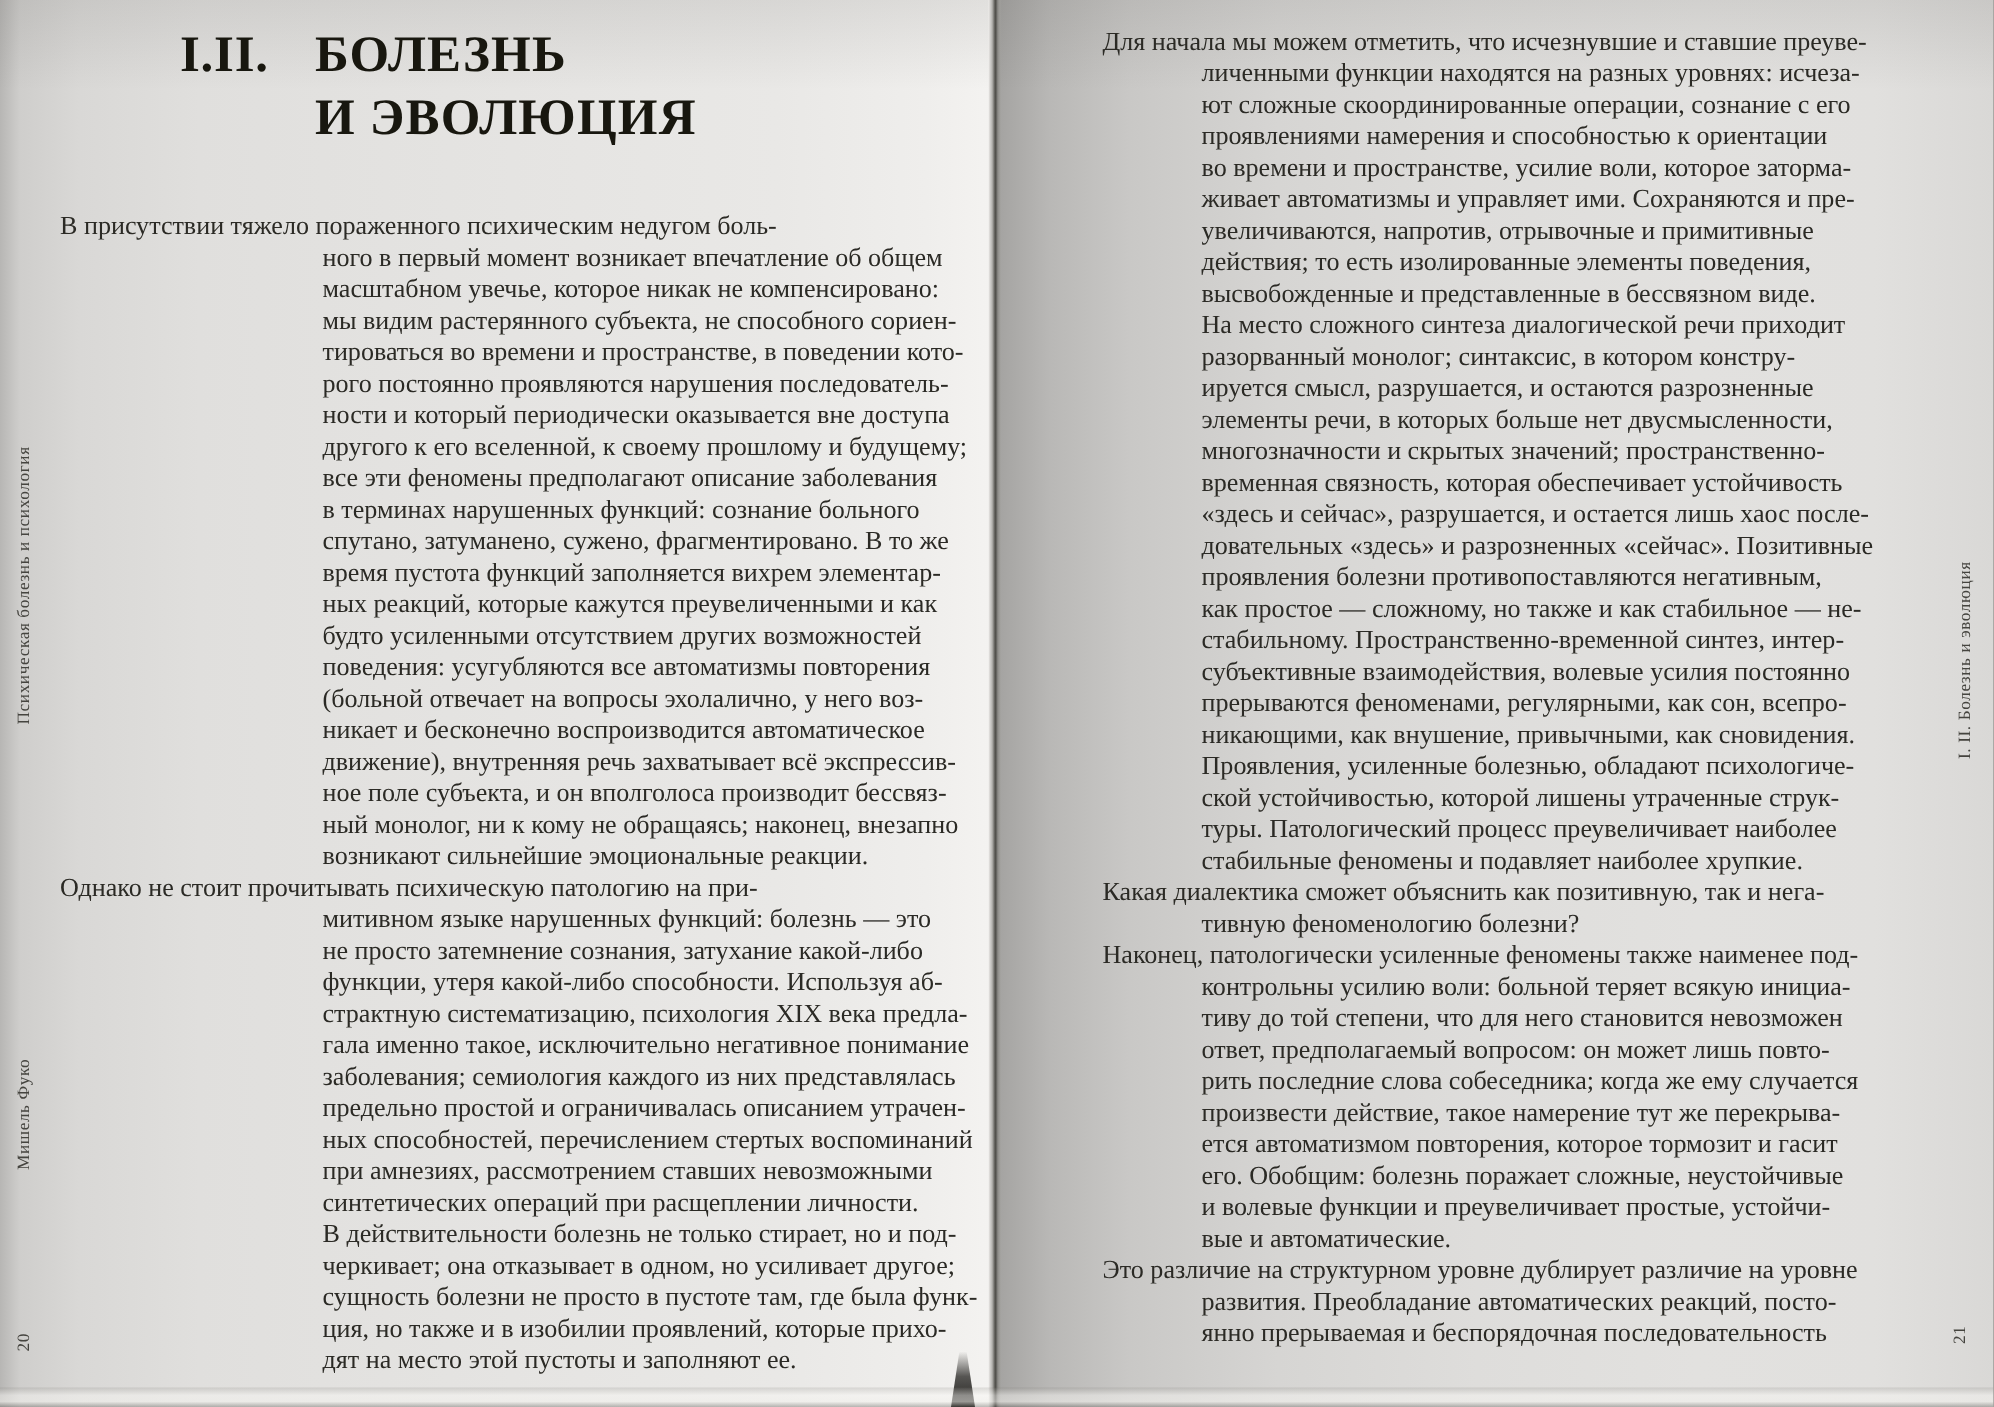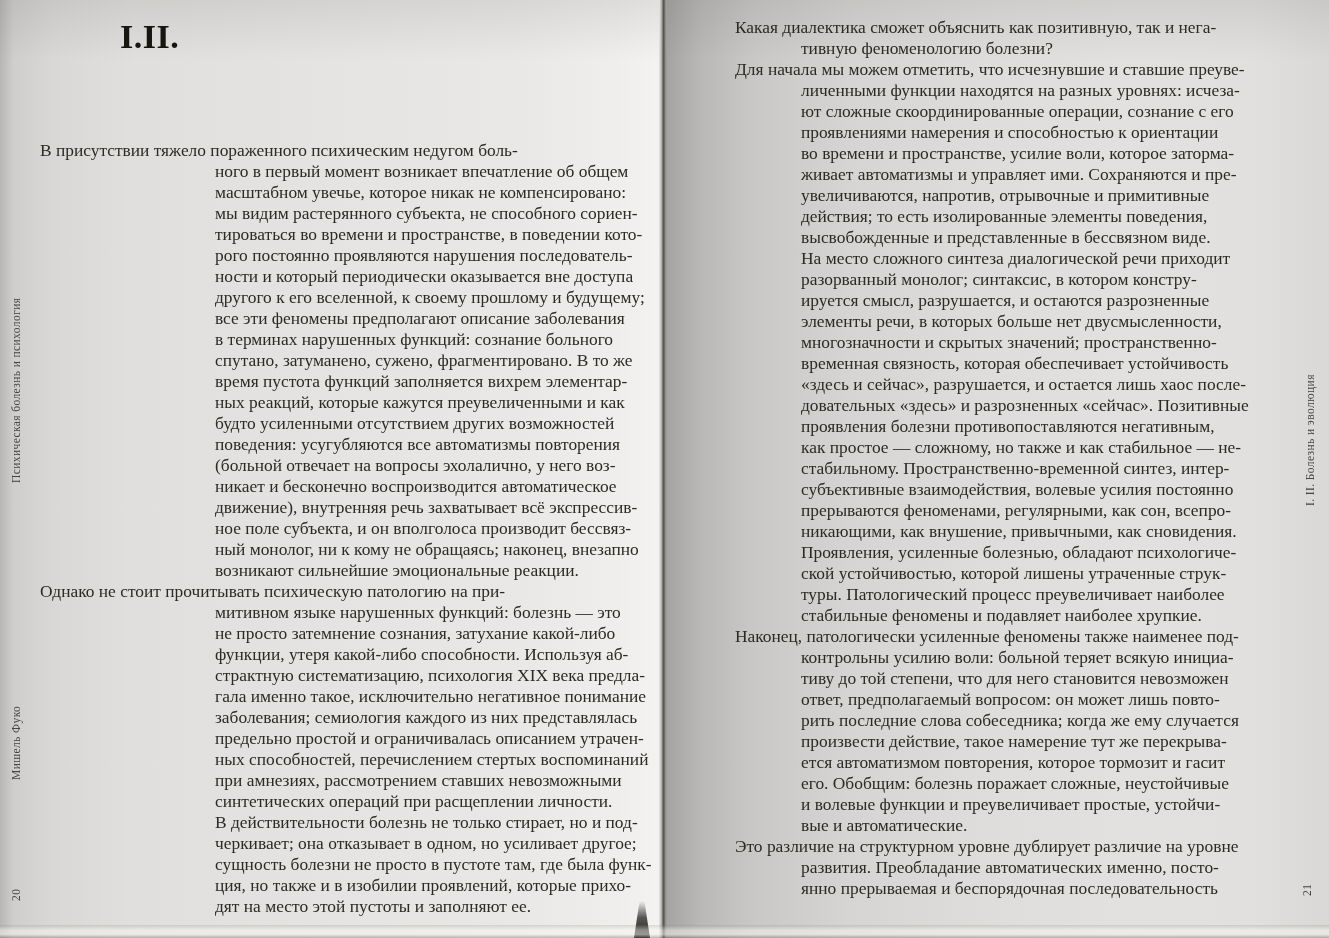--- a/index.html
+++ b/index.html
@@ -97,20 +97,22 @@
 </head>
 <body>
 
 <div class="spread">
 
   <div class="page page-left">
     <div class="shade-top"></div>
 
     <div class="chapter-heading">
       <span class="ch-num">I.II.</span>
+      <h1 class="ch-title">БОЛЕЗНЬ
+И ЭВОЛЮЦИЯ</h1>
     </div>
 
     <div class="body body-left">
       <p class="para">В присутствии тяжело пораженного психическим недугом боль-
 ного в первый момент возникает впечатление об общем
 масштабном увечье, которое никак не компенсировано:
 мы видим растерянного субъекта, не способного сориен-
 тироваться во времени и пространстве, в поведении кото-
 рого постоянно проявляются нарушения последователь-
 ности и который периодически оказывается вне доступа
@@ -150,22 +152,20 @@
     <div class="rot margin-author">Мишель Фуко</div>
     <div class="rot page-num-left">20</div>
   </div>
 
   <div class="gutter"></div>
 
   <div class="page page-right">
     <div class="shade-top"></div>
 
     <div class="body body-right">
-      <p class="para">Какая диалектика сможет объяснить как позитивную, так и нега-
-тивную феноменологию болезни?</p>
       <p class="para">Для начала мы можем отметить, что исчезнувшие и ставшие преуве-
 личенными функции находятся на разных уровнях: исчеза-
 ют сложные скоординированные операции, сознание с его
 проявлениями намерения и способностью к ориентации
 во времени и пространстве, усилие воли, которое заторма-
 живает автоматизмы и управляет ими. Сохраняются и пре-
 увеличиваются, напротив, отрывочные и примитивные
 действия; то есть изолированные элементы поведения,
 высвобожденные и представленные в бессвязном виде.
 На место сложного синтеза диалогической речи приходит
@@ -179,32 +179,34 @@
 проявления болезни противопоставляются негативным,
 как простое — сложному, но также и как стабильное — не-
 стабильному. Пространственно-временной синтез, интер-
 субъективные взаимодействия, волевые усилия постоянно
 прерываются феноменами, регулярными, как сон, всепро-
 никающими, как внушение, привычными, как сновидения.
 Проявления, усиленные болезнью, обладают психологиче-
 ской устойчивостью, которой лишены утраченные струк-
 туры. Патологический процесс преувеличивает наиболее
 стабильные феномены и подавляет наиболее хрупкие.</p>
+      <p class="para">Какая диалектика сможет объяснить как позитивную, так и нега-
+тивную феноменологию болезни?</p>
       <p class="para">Наконец, патологически усиленные феномены также наименее под-
 контрольны усилию воли: больной теряет всякую инициа-
 тиву до той степени, что для него становится невозможен
 ответ, предполагаемый вопросом: он может лишь повто-
 рить последние слова собеседника; когда же ему случается
 произвести действие, такое намерение тут же перекрыва-
 ется автоматизмом повторения, которое тормозит и гасит
 его. Обобщим: болезнь поражает сложные, неустойчивые
 и волевые функции и преувеличивает простые, устойчи-
 вые и автоматические.</p>
       <p class="para">Это различие на структурном уровне дублирует различие на уровне
-развития. Преобладание автоматических именно, посто-
+развития. Преобладание автоматических реакций, посто-
 янно прерываемая и беспорядочная последовательность</p>
     </div>
 
     <div class="rot margin-chapter">I. II. Болезнь и эволюция</div>
     <div class="rot page-num-right">21</div>
   </div>
 
   <div class="gutter-bottom-mark"></div>
   <div class="bottom-edge"></div>
 

